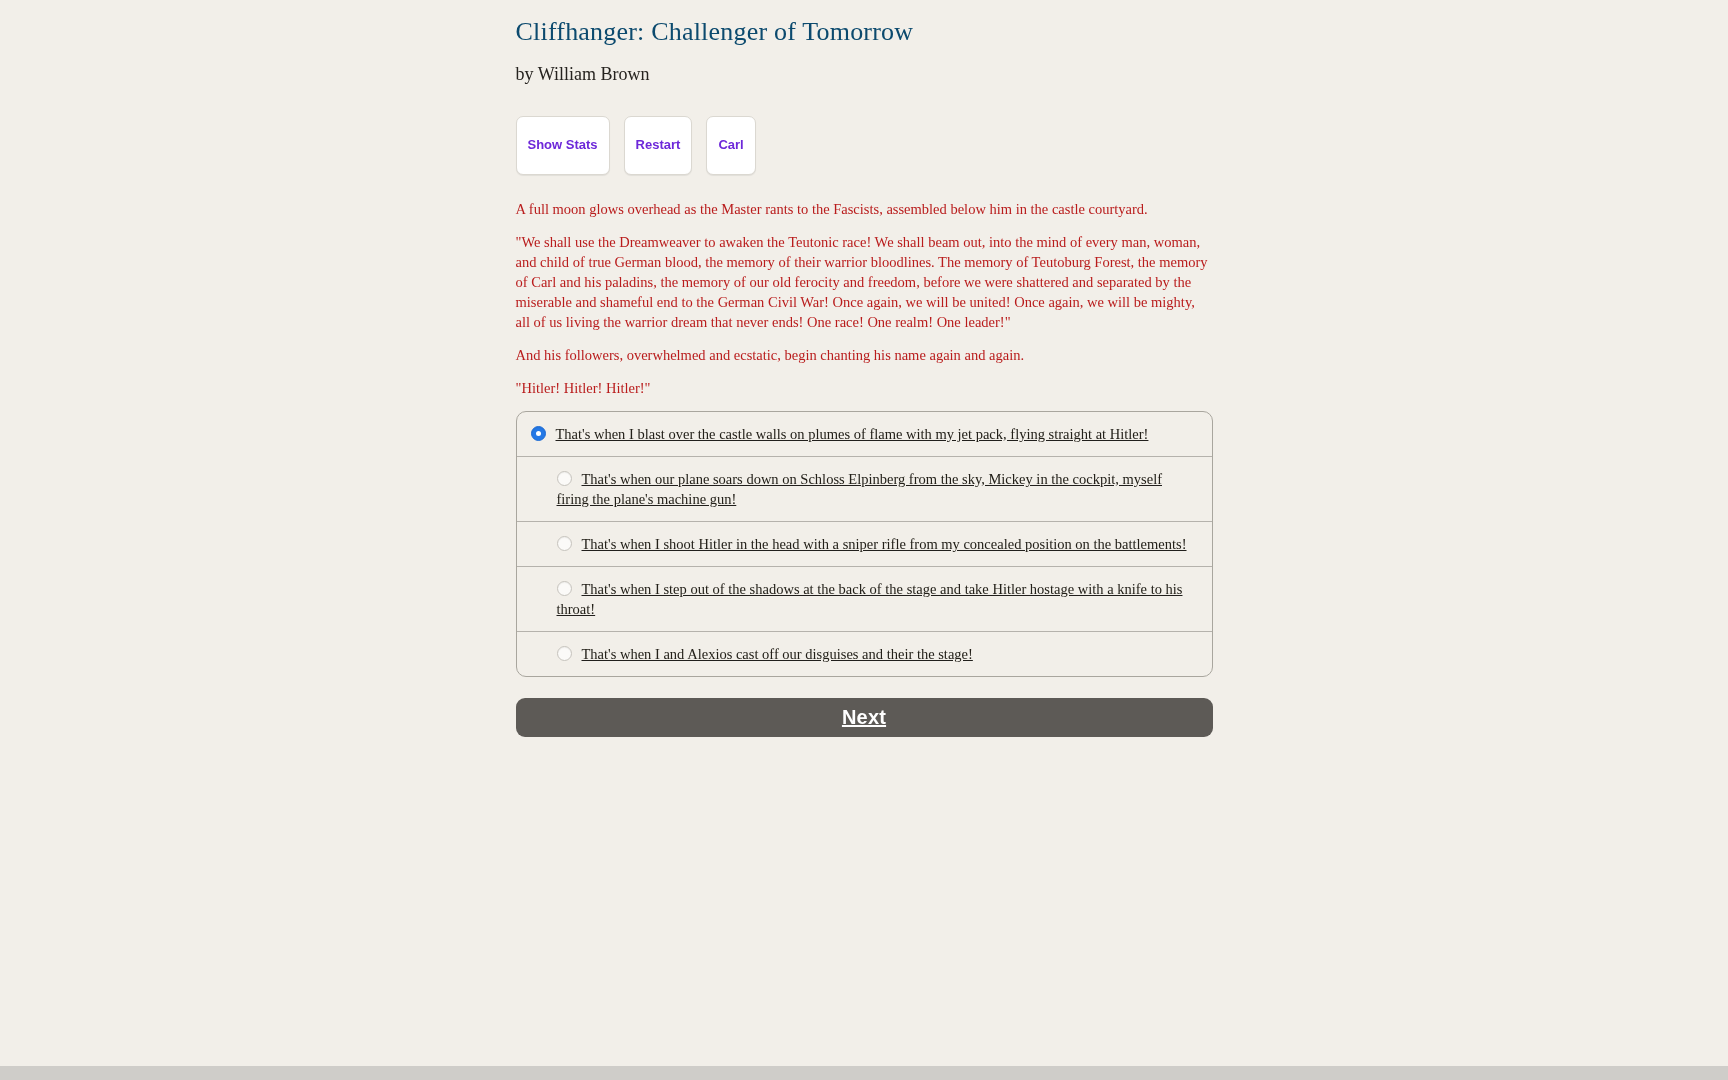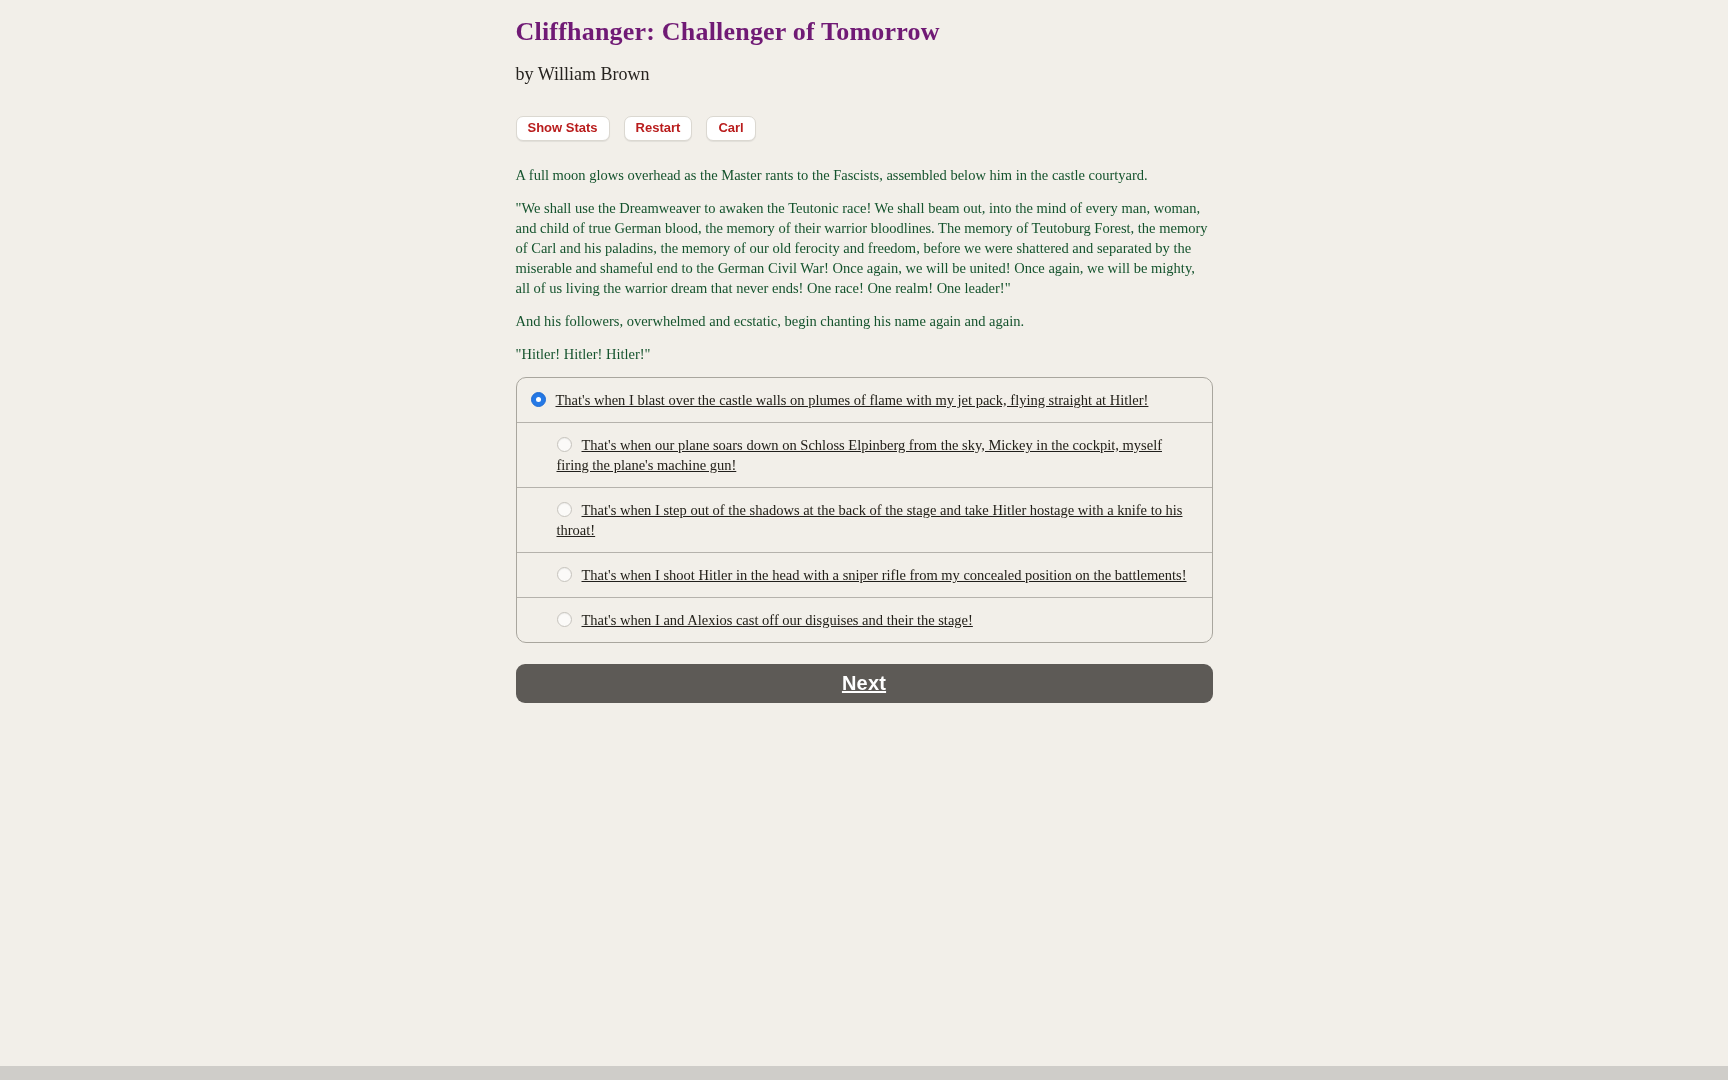--- a/index.html
+++ b/index.html
@@ -11,49 +11,49 @@
     position:relative;
     overflow:hidden;
   }
   .content {
     width:697px;
     margin:0 auto;
     padding-top:17px;
   }
   h1.game-title {
     font-size:26px;
-    font-weight:700;
+    font-weight:400;
     letter-spacing:.2px;
-    color:#701a75;
+    color:#0c4a6e;
     margin-bottom:17px;
   }
   .byline {
     font-size:18px;
     color:#26231f;
     margin-bottom:31px;
   }
   .toolbar { display:flex; gap:14px; margin-bottom:24px; }
   .tb-btn {
     font-family:"Liberation Sans", sans-serif;
     font-size:13px;
     font-weight:700;
-    color:#b91c1c;
+    color:#6d28d9;
     background:#ffffff;
     border:1px solid #dbd8d1;
     border-radius:7px;
-    padding:3px 11px;
+    padding:20px 11px;
     box-shadow:0 1px 1px rgba(0,0,0,.07);
     cursor:pointer;
     line-height:1.3;
   }
   .story p {
     font-size:14.5px;
     line-height:20px;
     margin-bottom:13px;
-    color:#14532d;
+    color:#b91c1c;
   }
   .choice-box {
     border:1px solid #a9a69e;
     border-radius:10px;
     margin-top:7px;
     overflow:hidden;
     background:#f2efe9;
     text-decoration:underline;
   }
   .choice-row {
@@ -132,22 +132,22 @@
   <div class="story">
     <p>A full moon glows overhead as the Master rants to the Fascists, assembled below him in the castle courtyard.</p>
     <p>"We shall use the Dreamweaver to awaken the Teutonic race! We shall beam out, into the mind of every man, woman, and child of true German blood, the memory of their warrior bloodlines. The memory of Teutoburg Forest, the memory of Carl and his paladins, the memory of our old ferocity and freedom, before we were shattered and separated by the miserable and shameful end to the German Civil War! Once again, we will be united! Once again, we will be mighty, all of us living the warrior dream that never ends! One race! One realm! One leader!"</p>
     <p>And his followers, overwhelmed and ecstatic, begin chanting his name again and again.</p>
     <p>"Hitler! Hitler! Hitler!"</p>
   </div>
 
   <div class="choice-box">
     <label class="choice-row"><span class="radio selected"></span><span>That's when I blast over the castle walls on plumes of flame with my jet pack, flying straight at Hitler!</span></label>
     <label class="choice-row"><span class="radio"></span><span>That's when our plane soars down on Schloss Elpinberg from the sky, Mickey in the cockpit, myself firing the plane's machine gun!</span></label>
+    <label class="choice-row"><span class="radio"></span><span>That's when I shoot Hitler in the head with a sniper rifle from my concealed position on the battlements!</span></label>
     <label class="choice-row"><span class="radio"></span><span>That's when I step out of the shadows at the back of the stage and take Hitler hostage with a knife to his throat!</span></label>
-    <label class="choice-row"><span class="radio"></span><span>That's when I shoot Hitler in the head with a sniper rifle from my concealed position on the battlements!</span></label>
     <label class="choice-row"><span class="radio"></span><span>That's when I and Alexios cast off our disguises and their the stage!</span></label>
   </div>
 
   <button class="next-btn">Next</button>
 
 </div>
 
 <div class="window-edge-strip"></div>
 
 </body></html>

